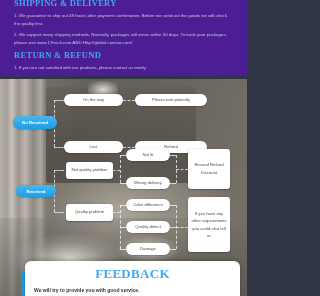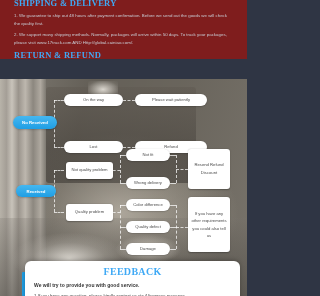--- a/index.html
+++ b/index.html
@@ -14,22 +14,22 @@
     font-family: "Liberation Sans", sans-serif;
     background: #2f3544;
     position: relative;
   }
 
   
   .info-panel {
     position: absolute;
     left: 0; top: 0;
     width: 247px;
-    height: 59px;
-    background: #7f1d1d;
+    height: 76px;
+    background: #4c1d95;
     padding: 0 14px;
     overflow: hidden;
   }
 
   .section-title {
     color: #3fa9f5;
     font-family: "Liberation Serif", serif;
     font-weight: bold;
     font-size: 8.5px;
     letter-spacing: 0.3px;
@@ -151,21 +151,21 @@
     position: absolute;
     left: 22px; top: 272px;
     width: 6px; height: 24px;
     background: #1f9ee4;
     border-radius: 1px;
   }
   .feedback-title {
     color: #3fa9f5;
     font-family: "Liberation Serif", serif;
     font-weight: bold;
-    font-size: 10px;
+    font-size: 13px;
     text-align: center;
     letter-spacing: 0.3px;
     margin-bottom: 4px;
   }
   .feedback-lead {
     color: #333333;
     font-size: 5px;
     font-weight: bold;
     line-height: 1.6;
     margin-bottom: 4px;

